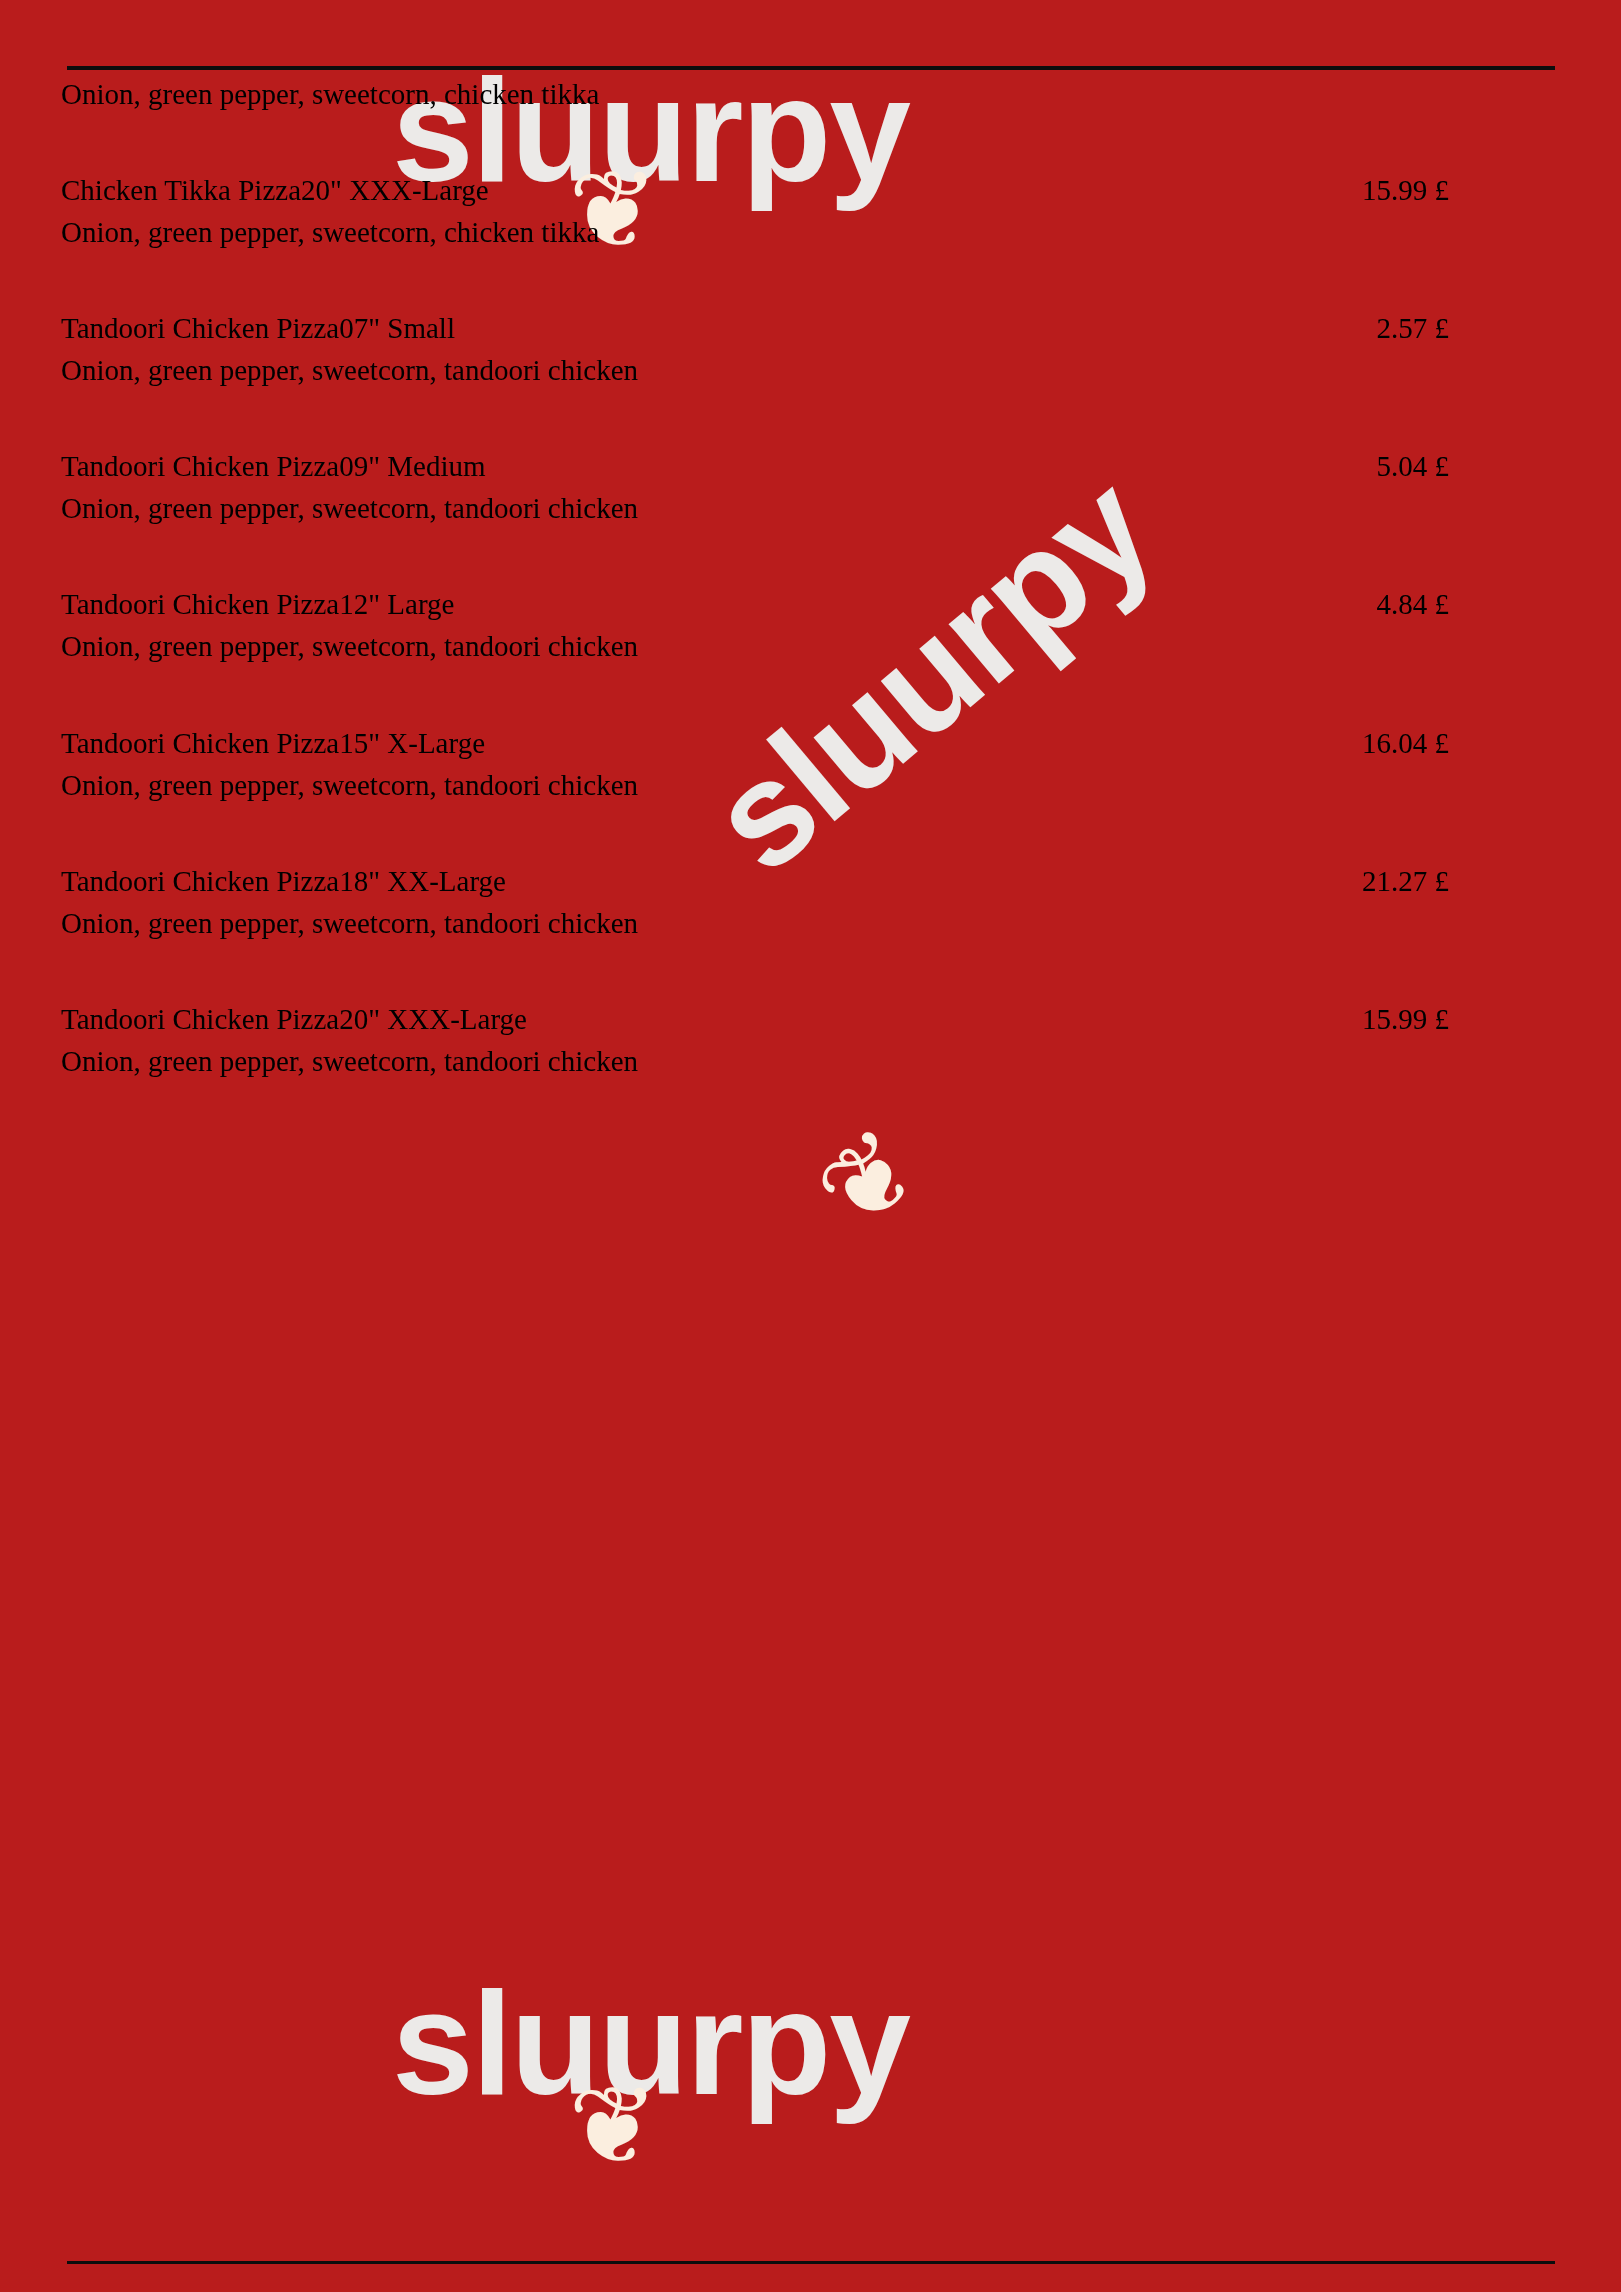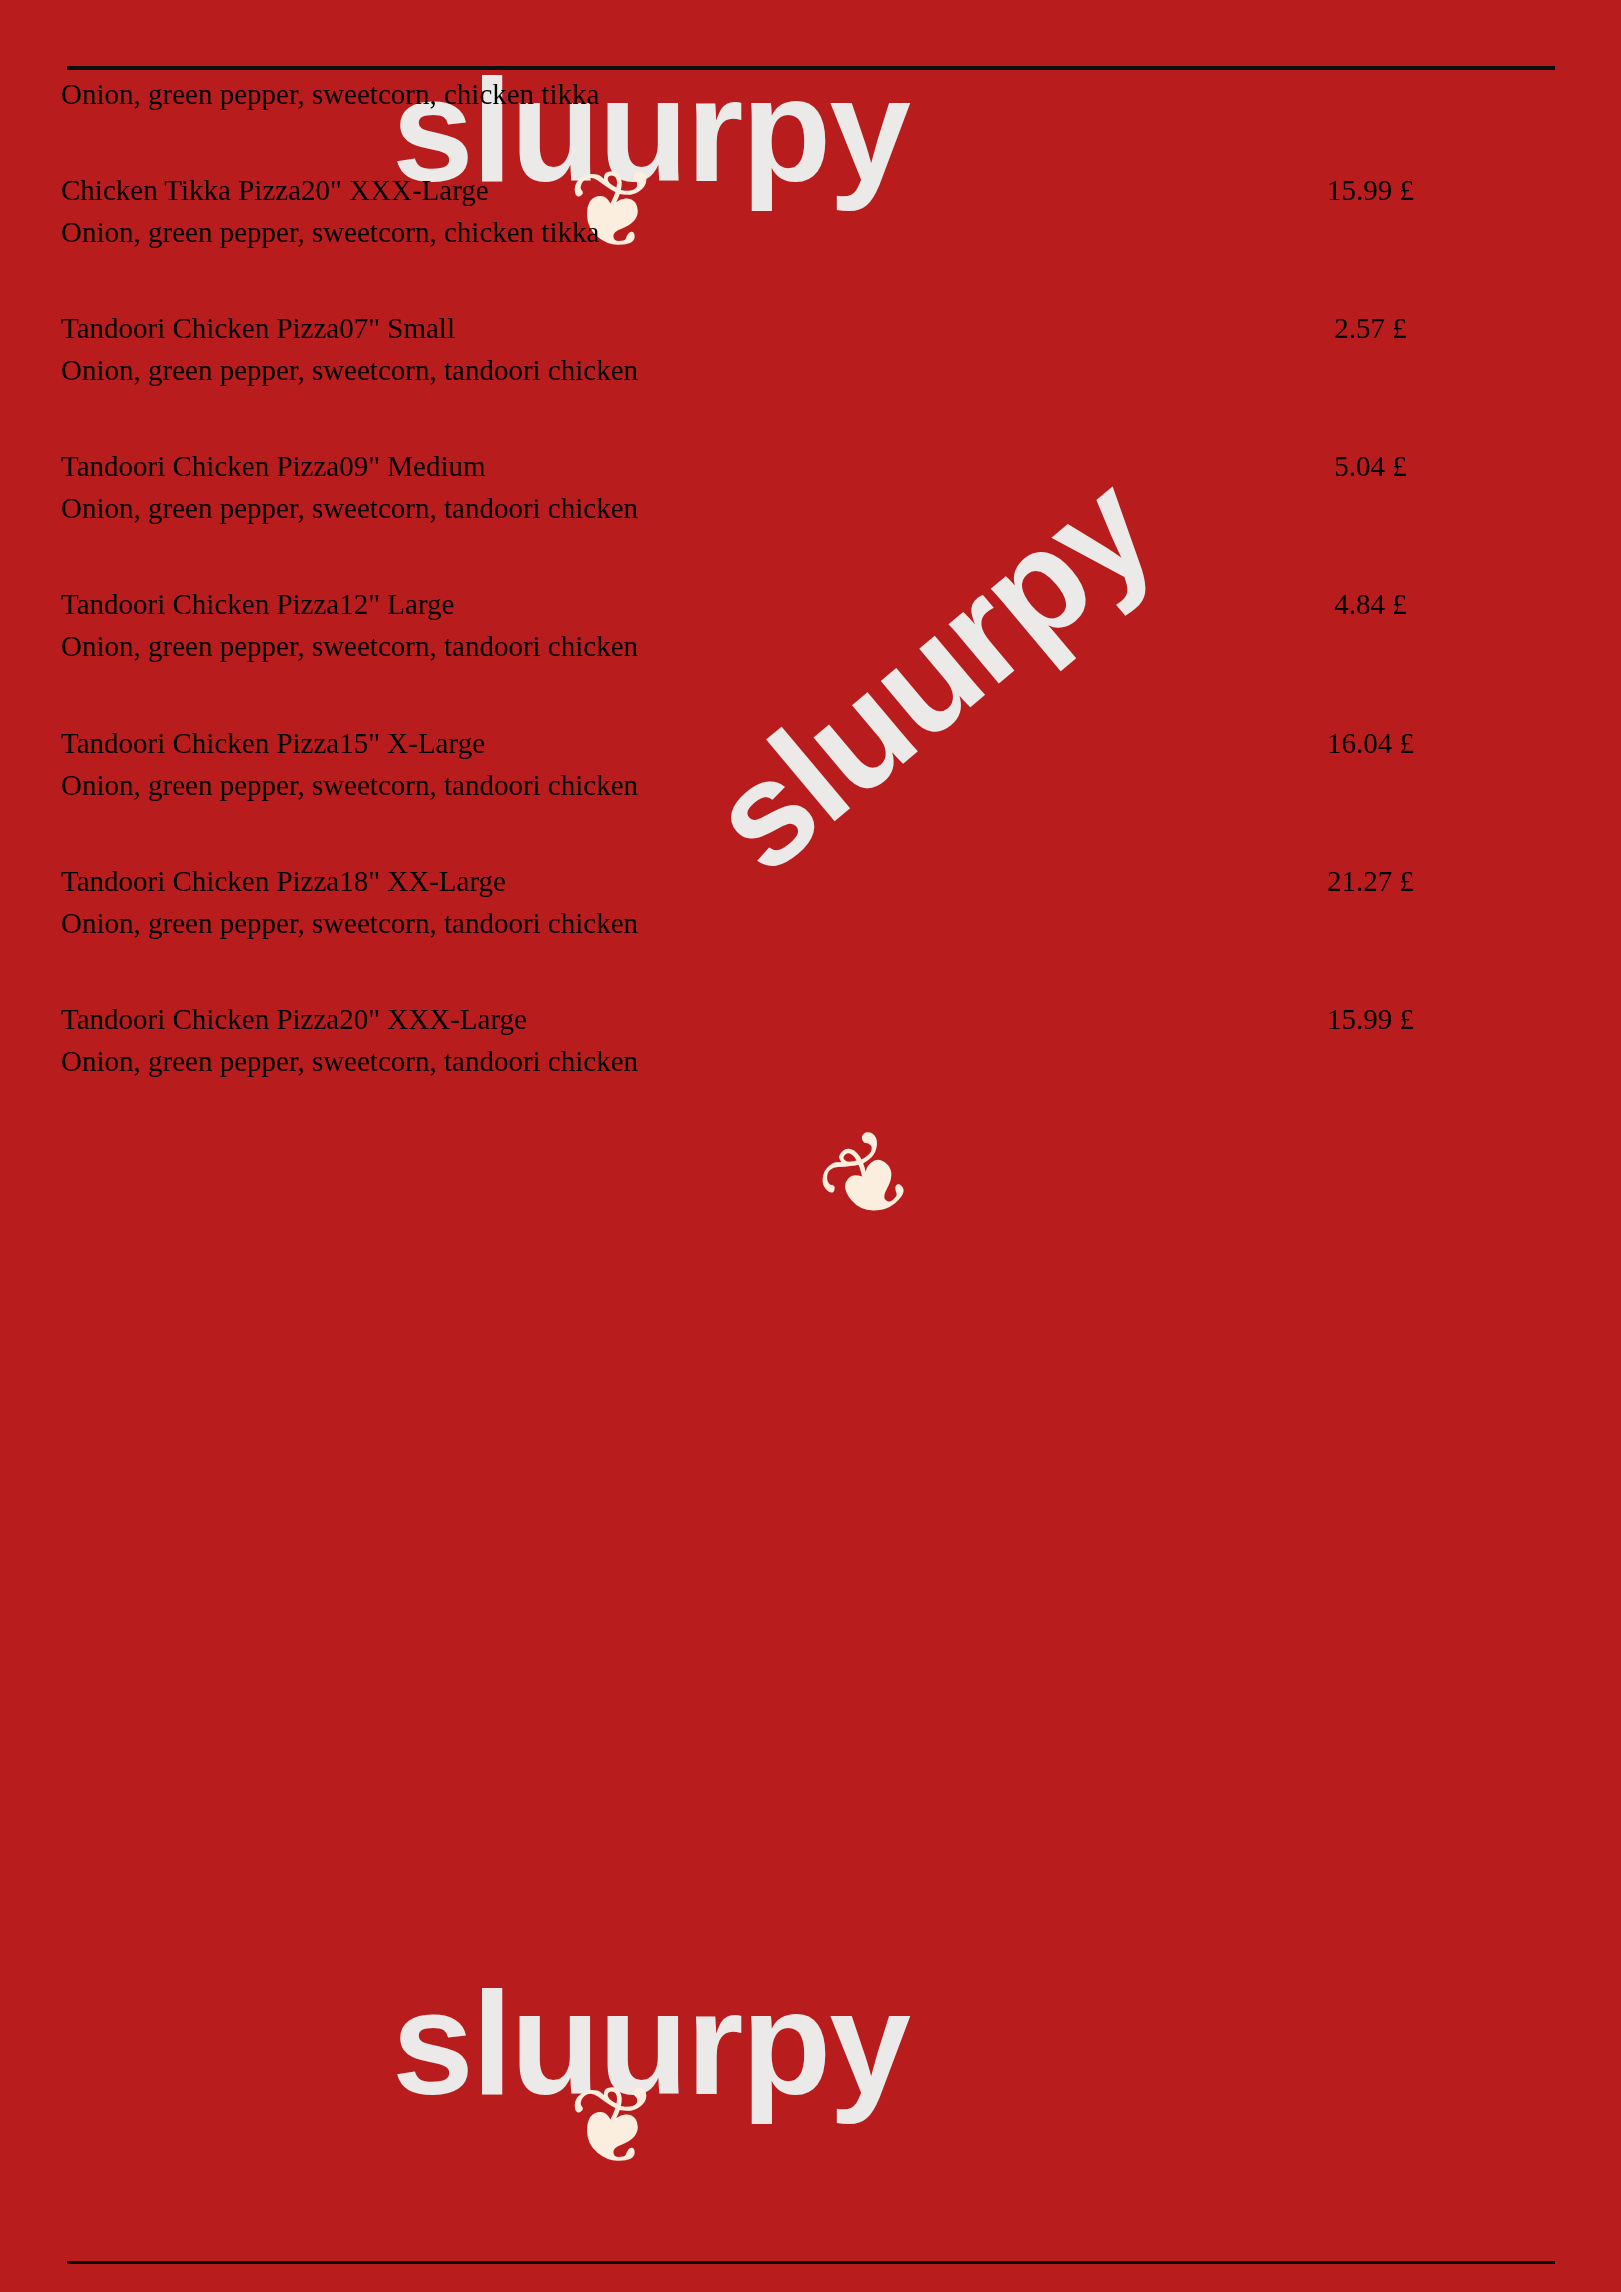--- a/index.html
+++ b/index.html
@@ -100,21 +100,21 @@
     justify-content: space-between;
   }
   .item-name {
     font-size: 29px;
     line-height: 1.28;
     white-space: pre;
   }
   .item-price {
     font-size: 29px;
     line-height: 1.28;
-    text-align: center;
+    text-align: right;
     min-width: 157px;
     white-space: pre;
     padding-right: 3.9px;
   }
   .item-desc {
     font-size: 29px;
     line-height: 1.28;
     margin-top: 4.9px;
   }
 </style>

